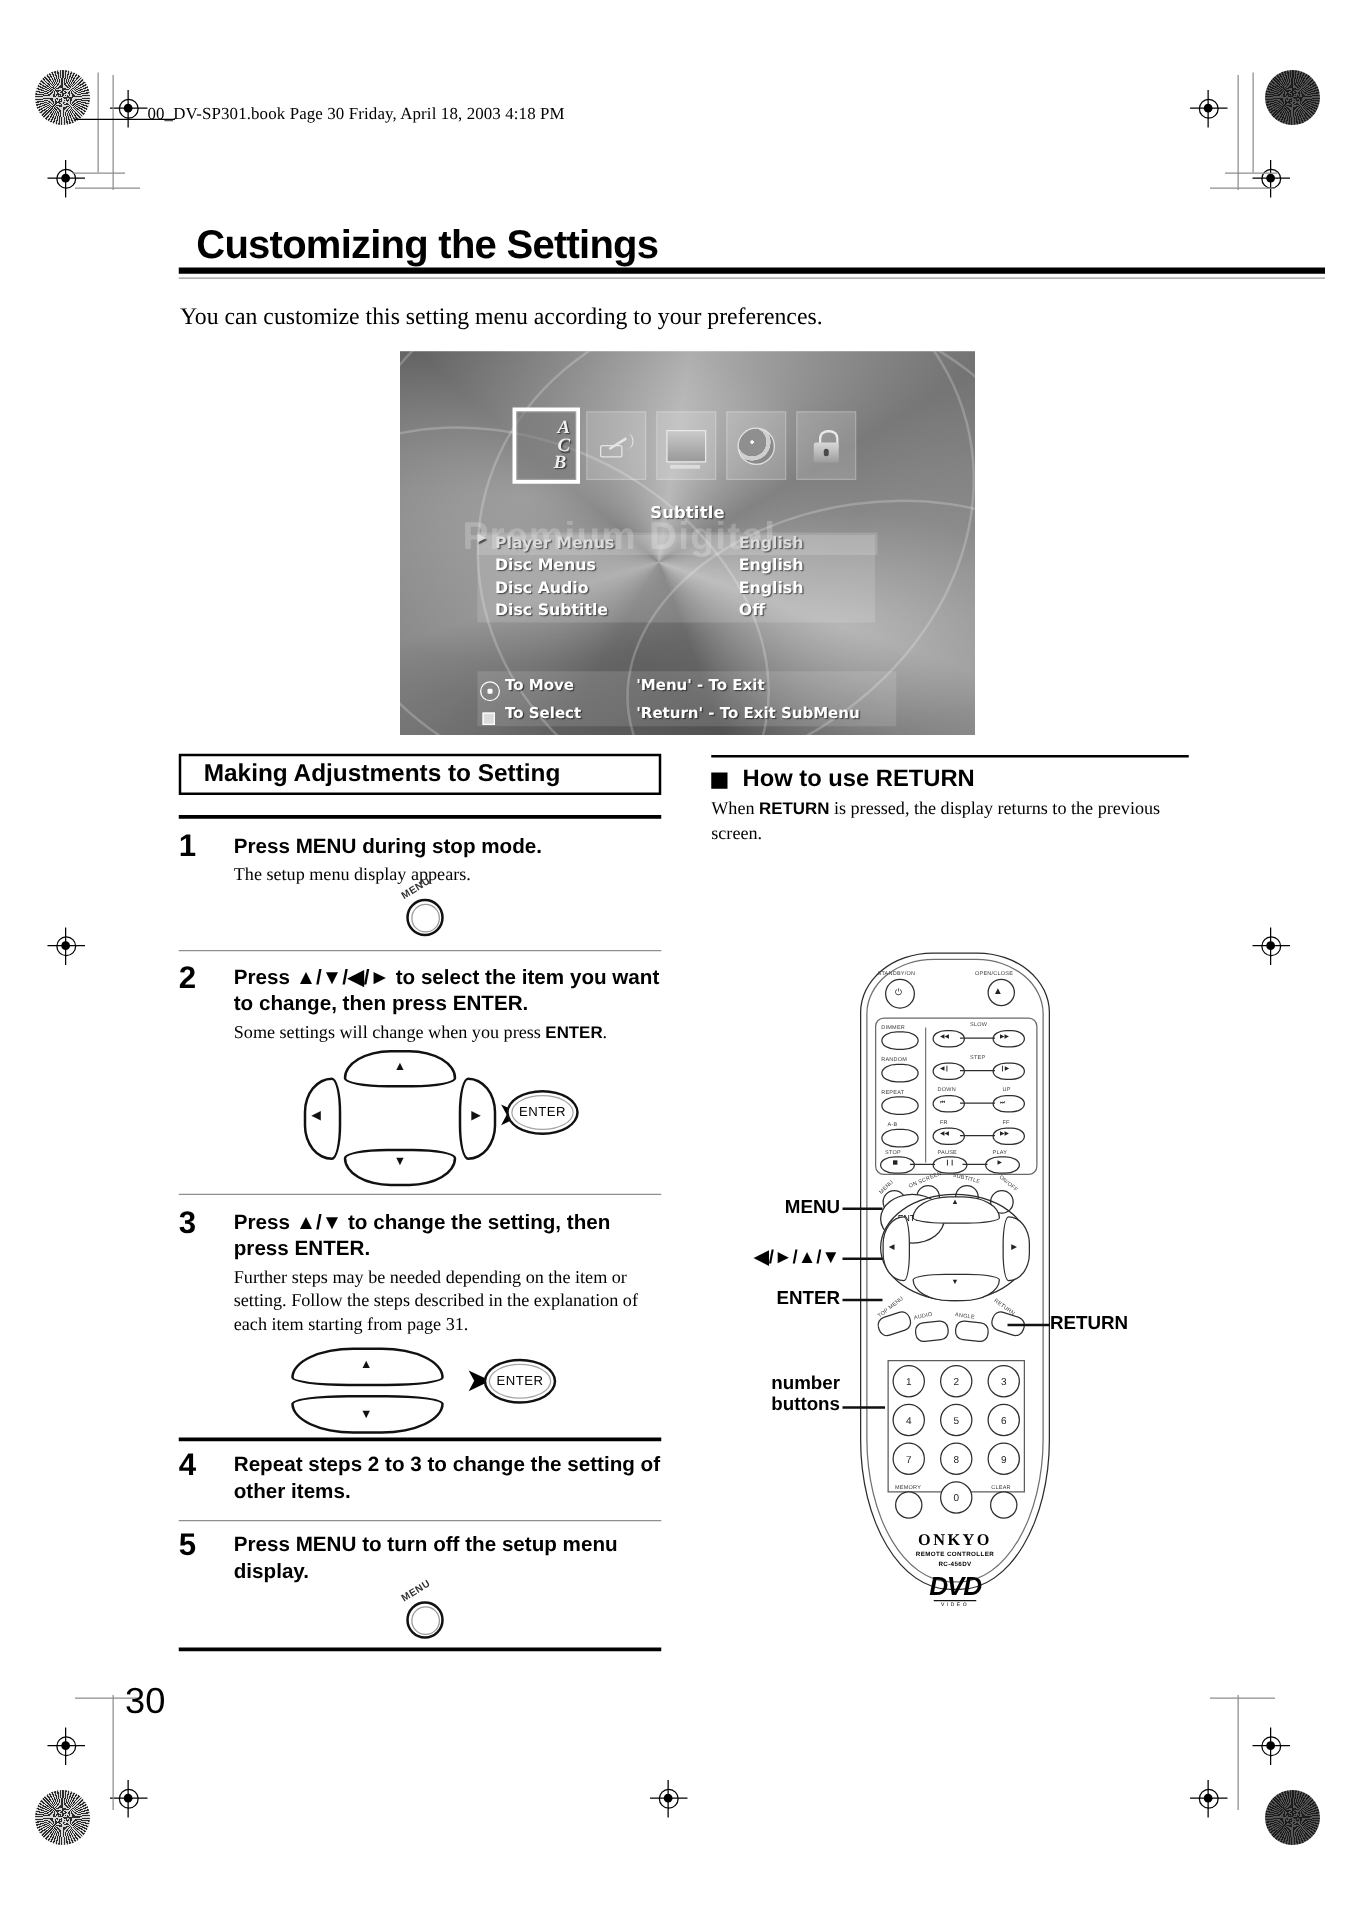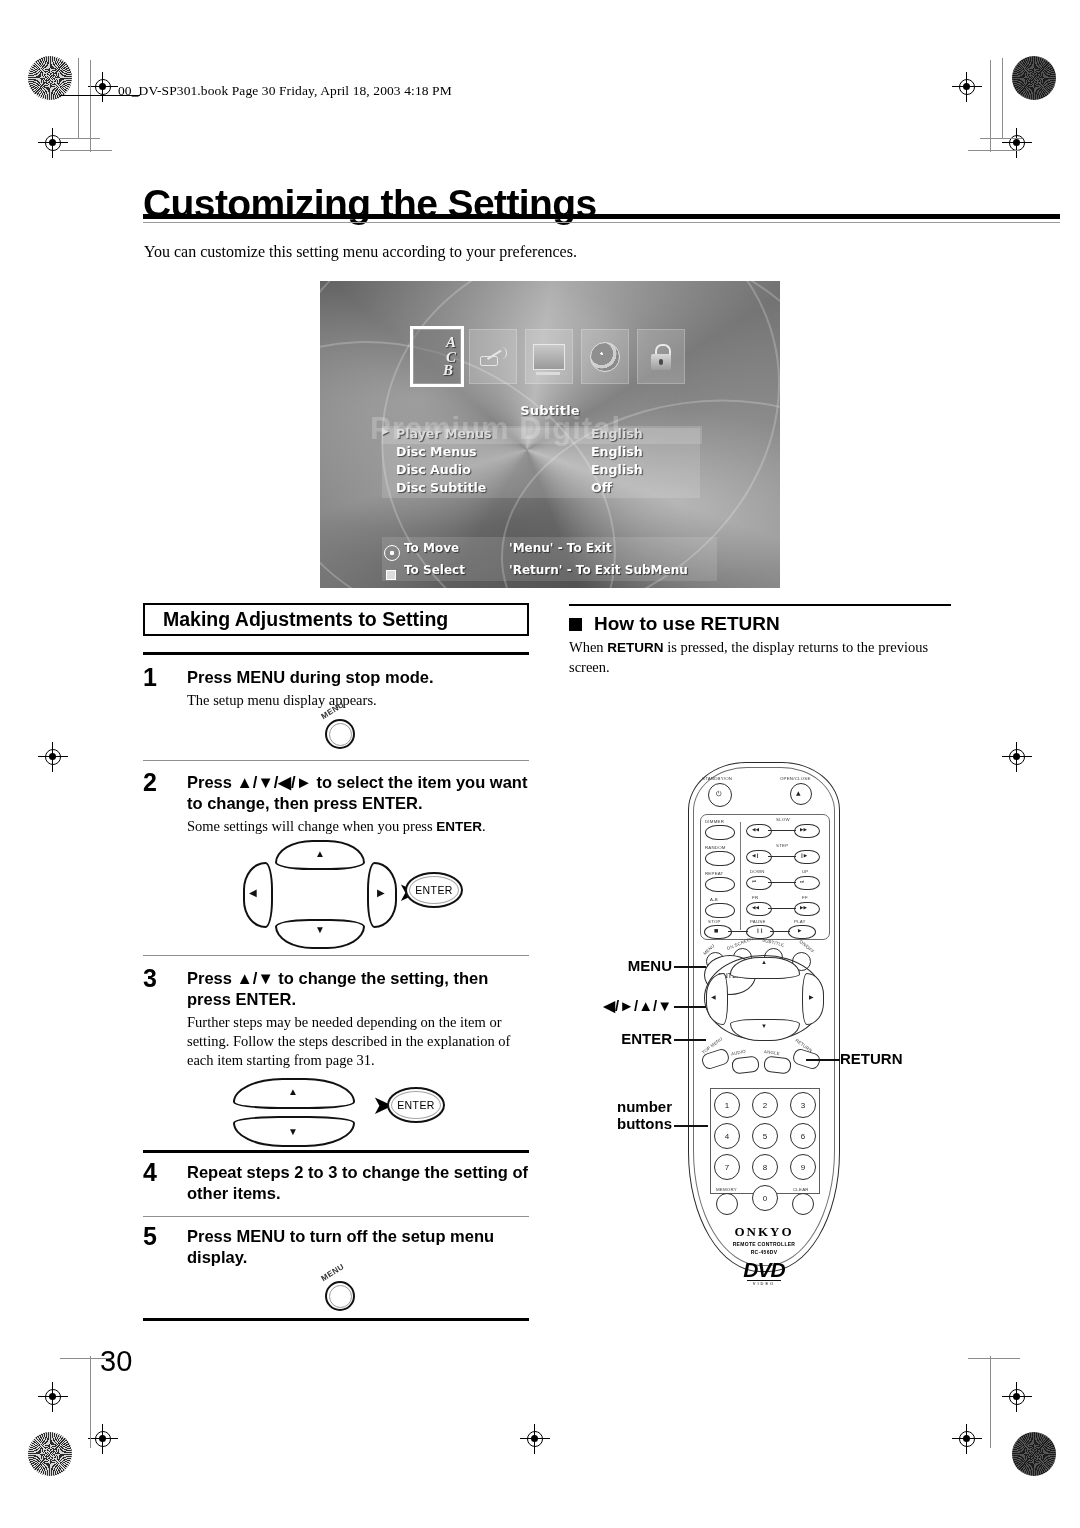--- a/index.html
+++ b/index.html
@@ -23,26 +23,26 @@
   .rosette.solid{background:repeating-conic-gradient(#1c1c1c 0 3deg,#555 3deg 6deg);}
 
   .cropline{position:absolute;background:#8d8d8d;}
 
   
   .header-rule{position:absolute;left:60px;top:95px;width:80px;height:1px;background:#000;}
   .filestamp{position:absolute;left:118px;top:83px;font-size:13.5px;
      font-family:"Liberation Serif",serif;letter-spacing:.1px;white-space:nowrap;}
 
   
-  .title{position:absolute;left:143px;top:158px;font-family:"Liberation Sans",sans-serif;
-     font-weight:bold;font-size:39px;letter-spacing:-0.6px;line-height:1;}
+  .title{position:absolute;left:157px;top:158px;font-family:"Liberation Sans",sans-serif;
+     font-weight:bold;font-size:32px;letter-spacing:-0.6px;line-height:1;}
   .title-rule{position:absolute;left:143px;top:214px;width:917px;height:5px;background:#000;}
   .title-rule2{position:absolute;left:143px;top:222px;width:917px;height:1px;background:#9a9a9a;}
 
-  .intro{position:absolute;left:144px;top:243px;font-size:16px;}
+  .intro{position:absolute;left:144px;top:243px;font-size:19px;}
 
   
   .osd{position:absolute;left:320px;top:281px;width:460px;height:307px;
        background:
          radial-gradient(ellipse 120% 90% at 22% 38%, rgba(255,255,255,.30), rgba(255,255,255,0) 48%),
          radial-gradient(ellipse 70% 55% at 78% 72%, rgba(255,255,255,.22), rgba(255,255,255,0) 55%),
          radial-gradient(ellipse 160% 120% at 60% 15%, rgba(255,255,255,.18), rgba(0,0,0,.15) 70%),
          conic-gradient(from 210deg at 45% 55%, #6e6e6e, #9b9b9b 12%, #5a5a5a 28%, #a6a6a6 44%, #676767 58%, #b0b0b0 72%, #606060 86%, #6e6e6e);
        overflow:hidden;color:#fff;
        font-family:"DejaVu Sans",sans-serif;}

